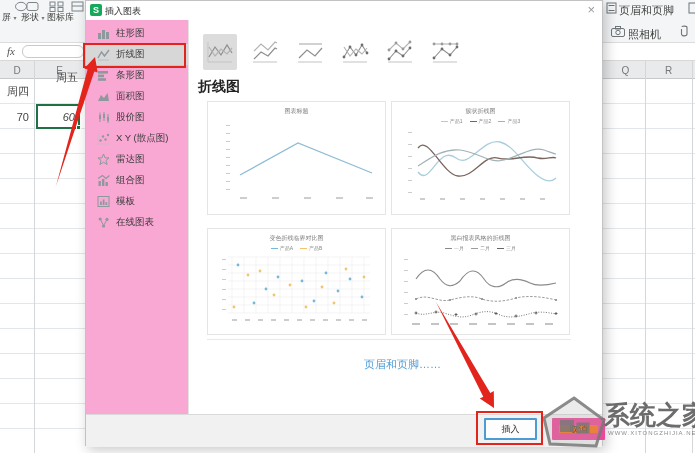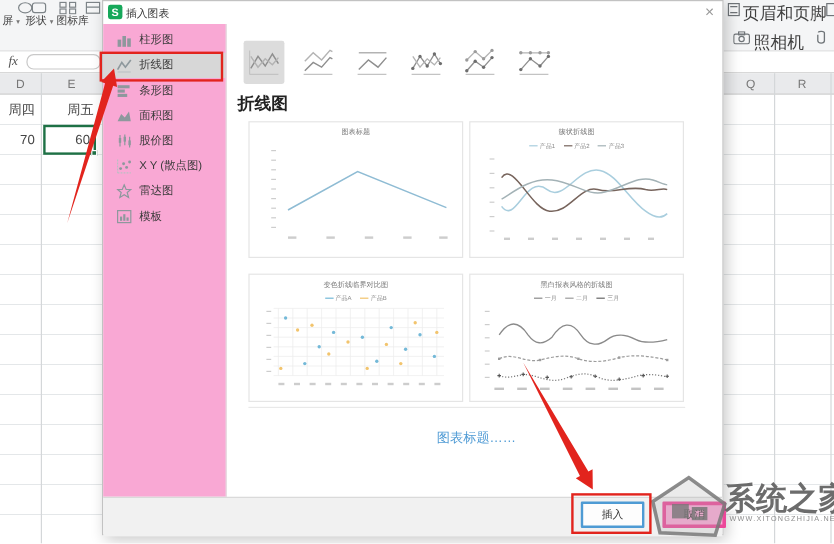--- a/index.html
+++ b/index.html
@@ -15,21 +15,21 @@
   .band-grid    { left:0; top:79px; width:695px; height:374px; background:#fff;
                   background-image:repeating-linear-gradient(to bottom, transparent 0 24px, #e4e7e9 24px 25px); }
   .vline { width:1px; background:#d4d7d9; }
   .colhead { top:61px; height:18px; font-size:10px; color:#777; display:flex; align-items:center; justify-content:center; }
   .cell { height:25px; font-size:11px; color:#444; display:flex; align-items:center; justify-content:flex-end; }
   .sel-green { left:36px; top:104px; width:44px; height:25px; border:2px solid #1e7145; }
   .sel-green .handle { position:absolute; right:-3px; bottom:-3px; width:5px; height:5px; background:#1e7145; border:1px solid #fff; }
 
   .tl-label { top:11px; font-size:9px; color:#3f3f3f; white-space:nowrap; }
   .caret { font-size:6px; color:#777; }
-  .rr-label { font-size:14px; color:#3f3f3f; white-space:nowrap; }
+  .rr-label { font-size:11px; color:#3f3f3f; white-space:nowrap; }
   .fx { left:7px; top:45px; font-family:Liberation Serif, serif; font-style:italic; font-size:11px; color:#555; }
   .fx-input { left:22px; top:45px; width:62px; height:13px; border:1px solid #c9c9c9; border-radius:6px; background:#fff; }
 
   
   .dialog { left:85px; top:0; width:518px; height:446px; background:#fff; border:1px solid #c2c2c2;
             box-shadow:3px 4px 12px rgba(0,0,0,.22); z-index:10; }
   .dlg-title { left:19px; top:4px; font-size:9px; color:#333; }
   .dlg-logo { left:4px; top:3px; width:12px; height:12px; background:#16a85a; border-radius:2px; color:#fff;
               font-size:9px; font-weight:bold; display:flex; align-items:center; justify-content:center; }
   .dlg-close { right:7px; top:1px; font-size:13px; color:#999; cursor:default; }
@@ -51,21 +51,21 @@
   .lg-dotblue i { background:#74b9d8; } .lg-orange i { background:#f2c46d; }
   .lg-g1 i { background:#8a8a8a; } .lg-g2 i { background:#9c9c9c; } .lg-g3 i { background:#666; }
   .card svg { display:block; margin:2px auto 0; }
 
   .stub-line { left:121px; top:338px; width:364px; height:1px; background:#e9e9e9; }
   .more-link { left:278px; top:356px; font-size:11px; color:#4f9bd5; }
   .btm-bar { left:0; top:413px; width:516px; height:33px; background:#f1f1f1; border-top:1px solid #dadada; }
   .btn { position:absolute; top:417px; width:53px; height:22px; font-size:9px; color:#333;
          display:flex; align-items:center; justify-content:center; }
   .btn-insert { left:398px; background:#fdfdfd; border:2px solid #4e9bd4; border-radius:1px; }
-  .btn-cancel { left:466px; background:#f9a8d4; border:3px solid #ec4899; border-radius:1px; }
+  .btn-cancel { left:466px; background:#f97316; border:7px solid #ec4899; border-radius:1px; }
 
   
   .red-box { border:2px solid #e2241d; z-index:40; }
   #arrows { left:0; top:0; z-index:41; pointer-events:none; }
 
   
   .watermark { left:534px; top:388px; width:161px; height:65px; overflow:hidden; z-index:30; pointer-events:none; }
   .wm-name { position:absolute; left:70px; top:10px; font-size:26px; font-weight:bold; color:rgba(95,95,95,.92);
              white-space:nowrap; letter-spacing:0px; text-shadow:1px 1px 0 rgba(255,255,255,.6); }
   .wm-sub { position:absolute; left:74px; top:42px; font-size:6px; letter-spacing:1px; color:rgba(120,120,120,.85); white-space:nowrap; }
@@ -81,23 +81,23 @@
 <div class="abs vline" style="left:34px; top:61px; height:392px;"></div>
 <div class="abs vline" style="left:645px; top:61px; height:392px;"></div>
 <div class="abs vline" style="left:692px; top:61px; height:392px;"></div>
 
 <div class="abs colhead" style="left:0; width:34px;">D</div>
 <div class="abs colhead" style="left:34px; width:51px;">E</div>
 <div class="abs colhead" style="left:606px; width:39px;">Q</div>
 <div class="abs colhead" style="left:645px; width:47px;">R</div>
 
 <div class="abs cell" style="left:0; top:79px; width:29px;">周四</div>
-<div class="abs cell" style="left:34px; top:79px; width:44px;">周五</div>
+<div class="abs cell" style="left:34px; top:65px; width:44px;">周五</div>
 <div class="abs cell" style="left:0; top:104px; width:29px;text-align:right;">70</div>
-<div class="abs cell" style="left:34px; top:104px; width:41px;">60</div>
+<div class="abs cell" style="left:34px; top:104px; width:41px;font-style:italic;">60</div>
 <div class="abs sel-green">
     <span class="handle"></span>
   </div>
 
 <svg class="abs" style="left:14px; top:1px;" width="26" height="11">
   <ellipse cx="7" cy="5.5" rx="5.5" ry="4.2" fill="none" stroke="#7d8488" stroke-width="1"></ellipse>
   <rect x="13" y="1.5" width="11" height="8" rx="2" fill="none" stroke="#7d8488" stroke-width="1"></rect>
 </svg>
 <svg class="abs" style="left:49px; top:1px;" width="16" height="11">
   <rect x="1" y="1" width="5" height="4" fill="none" stroke="#7d8488"></rect>
@@ -195,26 +195,45 @@
       <span>X Y (散点图)</span>
     </div>
     <div class="side-item">
       <svg width="13" height="13">
           <polygon points="6.5,1 8.1,4.9 12,4.9 9,7.4 10.1,11.5 6.5,9.2 2.9,11.5 4,7.4 1,4.9 4.9,4.9" fill="none" stroke="#8e989d" stroke-width="1"></polygon>
         </svg>
       <span>雷达图</span>
     </div>
     <div class="side-item">
       <svg width="13" height="13">
+          <rect x="1.5" y="7" width="2.4" height="5" fill="#8e989d"></rect>
+          <rect x="5" y="5" width="2.4" height="7" fill="#8e989d"></rect>
+          <rect x="8.5" y="8" width="2.4" height="4" fill="#8e989d"></rect>
+          <polyline points="1,4.5 5.5,1.5 9,4.5 12.5,1.5" fill="none" stroke="#8e989d" stroke-width="1.1"></polyline>
+        </svg>
+      <span>组合图</span>
+    </div>
+    <div class="side-item">
+      <svg width="13" height="13">
           <rect x="1" y="1.5" width="11" height="10" fill="none" stroke="#8e989d"></rect>
           <rect x="3" y="6.5" width="1.8" height="3.5" fill="#8e989d"></rect>
           <rect x="5.7" y="4.5" width="1.8" height="5.5" fill="#8e989d"></rect>
           <rect x="8.4" y="7.2" width="1.8" height="2.8" fill="#8e989d"></rect>
         </svg>
       <span>模板</span>
+    </div>
+    <div class="side-item">
+      <svg width="13" height="13">
+          <circle cx="3.2" cy="3" r="1.6" fill="#8e989d"></circle>
+          <circle cx="10" cy="3.4" r="1.6" fill="#8e989d"></circle>
+          <circle cx="6.6" cy="10" r="1.6" fill="#8e989d"></circle>
+          <line x1="3.8" y1="4.2" x2="6.2" y2="8.8" stroke="#8e989d"></line>
+          <line x1="9.4" y1="4.6" x2="7.1" y2="8.8" stroke="#8e989d"></line>
+        </svg>
+      <span>在线图表</span>
     </div>
   </div>
 
   <div class="abs subtype sel" style="left:117px;">
     <svg width="30" height="28">
       <line x1="3" y1="24" x2="27" y2="24" stroke="#c3c3c3"></line>
         <line x1="3" y1="4" x2="3" y2="24" stroke="#c3c3c3"></line>
       <polyline points="4,19 10,9 16,17 22,7 27,15" fill="none" stroke="#8f8f8f" stroke-width="1.2"></polyline>
       <polyline points="4,9 10,18 16,11 22,16 27,10" fill="none" stroke="#b3b3b3" stroke-width="1.2"></polyline>
     </svg>
@@ -464,21 +483,21 @@
           <rect x="71" y="70" width="8" height="2"></rect>
           <rect x="90" y="70" width="8" height="2"></rect>
           <rect x="109" y="70" width="8" height="2"></rect>
           <rect x="128" y="70" width="8" height="2"></rect>
           <rect x="147" y="70" width="8" height="2"></rect>
         </g>
     </svg>
   </div>
 
   <div class="abs stub-line"></div>
-  <div class="abs more-link">图表标题……</div>
+  <div class="abs more-link">页眉和页脚……</div>
 
   <div class="abs btm-bar"></div>
   <div class="btn btn-insert">插入</div>
   <div class="btn btn-cancel">取消</div>
 </div>
 
 <div class="abs red-box" style="left:83px; top:43px; width:103px; height:25px;"></div>
 <div class="abs red-box" style="left:476px; top:411px; width:67px; height:34px;"></div>
 
 <svg id="arrows" class="abs" width="695" height="453">

